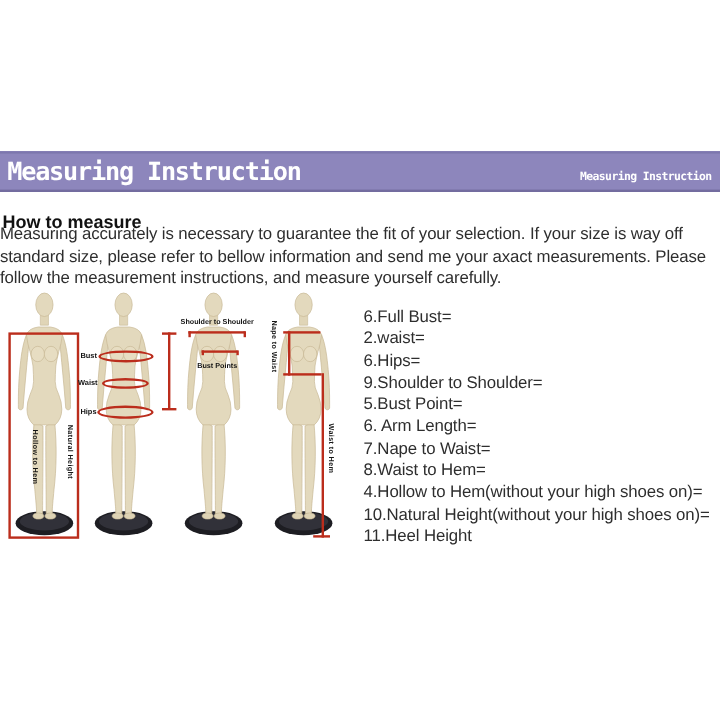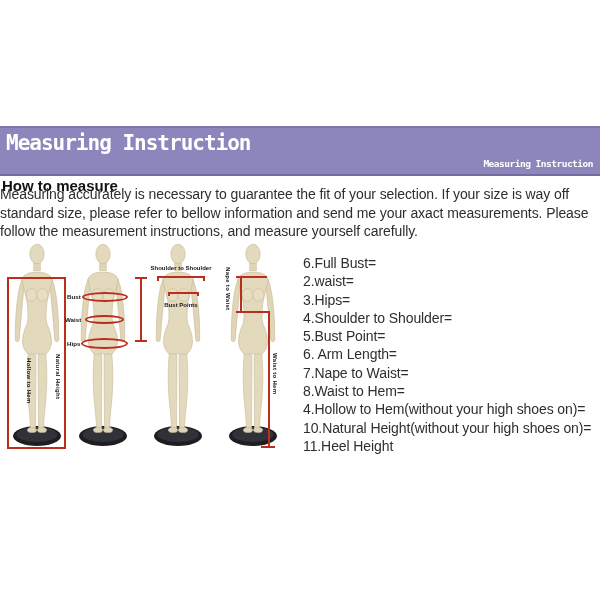--- a/index.html
+++ b/index.html
@@ -1,21 +1,21 @@
 <!DOCTYPE html>
 <html><head>
 <meta charset="utf-8">
 <style>
   html,body{margin:0;padding:0;}
   body{width:600px;height:600px;background:#ffffff;font-family:"Liberation Sans",sans-serif;}
   .page{position:relative;width:600px;height:600px;background:#fff;overflow:hidden;}
 
   
   .header-bar{
-    position:absolute;left:0;top:126px;width:600px;height:50px;
+    position:absolute;left:0;top:126px;width:600px;height:34px;
     background:#8d86bc;
     border-top:2px solid #7d77ae;
     border-bottom:2px solid #736c9f;
     box-sizing:border-box;
   }
   .header-title{
     position:absolute;left:6px;top:3px;
     font-family:"DejaVu Sans Mono",monospace;font-weight:bold;
     font-size:21px;letter-spacing:-1px;color:#ffffff;white-space:nowrap;
   }
@@ -150,22 +150,22 @@
     <div class="red-vline" style="left:240px;top:36px;height:37px;"></div>
     <div class="red-hline" style="left:236px;top:71px;width:32px;"></div>
     <div class="red-vline" style="left:268px;top:71px;height:137px;"></div>
     <div class="red-hline" style="left:261px;top:206px;width:14px;"></div>
     <div class="tinylabel v-label" style="left:272px;top:113px;">Waist to Hem</div>
   </div>
 
   <div class="measure-list">
     <div class="list-item">6.Full Bust=</div>
     <div class="list-item">2.waist=</div>
-    <div class="list-item">3.Hips=</div>
-    <div class="list-item">4.Shoulder to Shoulder=</div>
+    <div class="list-item">6.Hips=</div>
+    <div class="list-item">9.Shoulder to Shoulder=</div>
     <div class="list-item">5.Bust Point=</div>
     <div class="list-item">6. Arm Length=</div>
     <div class="list-item">7.Nape to Waist=</div>
     <div class="list-item">8.Waist to Hem=</div>
     <div class="list-item">4.Hollow to Hem(without your high shoes on)=</div>
     <div class="list-item">10.Natural Height(without your high shoes on)=</div>
     <div class="list-item">11.Heel Height</div>
   </div>
 
 </div>

